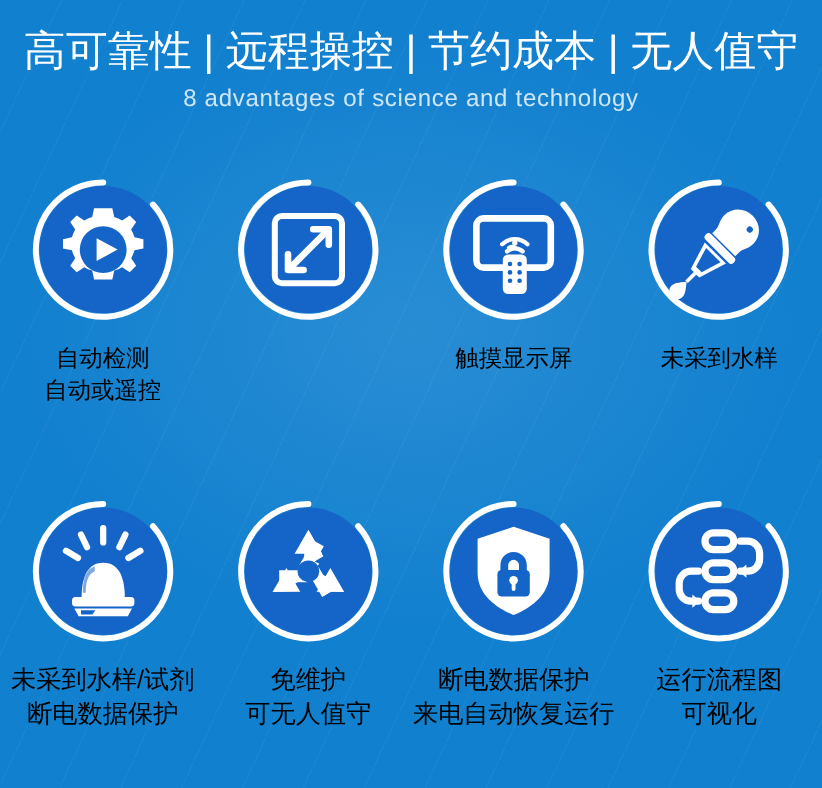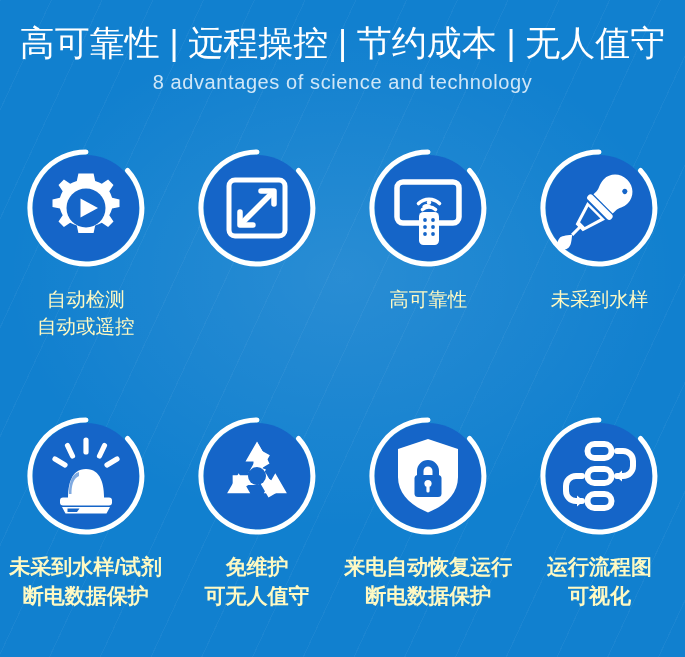--- a/index.html
+++ b/index.html
@@ -61,26 +61,26 @@
   }
   .badge{
     width:124px;height:124px;
     position:relative;
     flex:0 0 auto;
   }
   .badge svg{display:block;width:124px;height:124px;}
   .caption{
     margin-top:16px;
     text-align:center;
-    color:#fef9c3;
+    color:#000000;
     font-size:19.5px;
     line-height:1.38;
     white-space:nowrap;
   }
-  .cell.row2 .caption{font-size:21px;margin-top:15px;font-weight:bold;}
+  .cell.row2 .caption{font-size:21px;margin-top:15px;}
 </style>
 </head>
 <body>
 
 <div id="page">
   <div id="bg-texture"></div>
   <div id="bg-glow"></div>
 
   <div class="header">
     <div class="title">高可靠性 | 远程操控 | 节约成本 | 无人值守</div>
@@ -135,21 +135,21 @@
             <circle cx="59" cy="74" r="1.9"></circle>
               <circle cx="67" cy="74" r="1.9"></circle>
             <circle cx="59" cy="81" r="1.9"></circle>
               <circle cx="67" cy="81" r="1.9"></circle>
             <circle cx="59" cy="88" r="1.9"></circle>
               <circle cx="67" cy="88" r="1.9"></circle>
           </g>
         </svg>
       </div>
       <div class="caption">
-        <div>高可靠性</div>
+        <div>触摸显示屏</div>
       </div>
     </div>
 
     <div class="cell row1">
       <div class="badge">
         <svg viewBox="0 0 124 124" xmlns="http://www.w3.org/2000/svg">
           <circle cx="62" cy="62" r="53" fill="#1565c8"></circle>
           <path d="M62 6 A56 56 0 1 0 103.5 24.5" fill="none" stroke="#ffffff" stroke-width="5" stroke-linecap="round"></path>
           <g transform="rotate(45 62 62)">
             <path fill="#ffffff" d="M62 22 c9.5 0 17 7.2 17 16.2 0 6.5-3.4 9.4-3.4 13.6 l0 4.4 -27.2 0 0-4.4 c0-4.2-3.4-7.1-3.4-13.6 0-9 7.5-16.2 17-16.2 z"></path>
@@ -233,22 +233,22 @@
           <circle cx="62" cy="62" r="53" fill="#1565c8"></circle>
           <path d="M62 6 A56 56 0 1 0 103.5 24.5" fill="none" stroke="#ffffff" stroke-width="5" stroke-linecap="round"></path>
           <path fill="#ffffff" d="M62 25 L92 35 L92 63 c0 17-13 28.5-30 35.5 C45 91.5 32 80 32 63 L32 35 Z"></path>
           <path fill="#1565c8" d="M62 46 a11 11 0 0 1 11 11 l0 5 -6.5 0 0-5 a4.5 4.5 0 0 0-9 0 l0 5 -6.5 0 0-5 a11 11 0 0 1 11-11 z"></path>
           <rect x="48.5" y="61" width="27" height="22" rx="3.5" fill="#1565c8"></rect>
           <circle cx="62" cy="69.5" r="3.6" fill="#ffffff"></circle>
           <rect x="60.4" y="71.5" width="3.2" height="7" rx="1.6" fill="#ffffff"></rect>
         </svg>
       </div>
       <div class="caption">
+        <div>断电数据保护</div>
         <div>来电自动恢复运行</div>
-        <div>断电数据保护</div>
       </div>
     </div>
 
     <div class="cell row2">
       <div class="badge">
         <svg viewBox="0 0 124 124" xmlns="http://www.w3.org/2000/svg">
           <circle cx="62" cy="62" r="53" fill="#1565c8"></circle>
           <path d="M62 6 A56 56 0 1 0 103.5 24.5" fill="none" stroke="#ffffff" stroke-width="5" stroke-linecap="round"></path>
           <g fill="none" stroke="#ffffff" stroke-width="6" stroke-linecap="round" stroke-linejoin="round">
             <rect x="50.5" y="30" width="24" height="14" rx="7"></rect>

